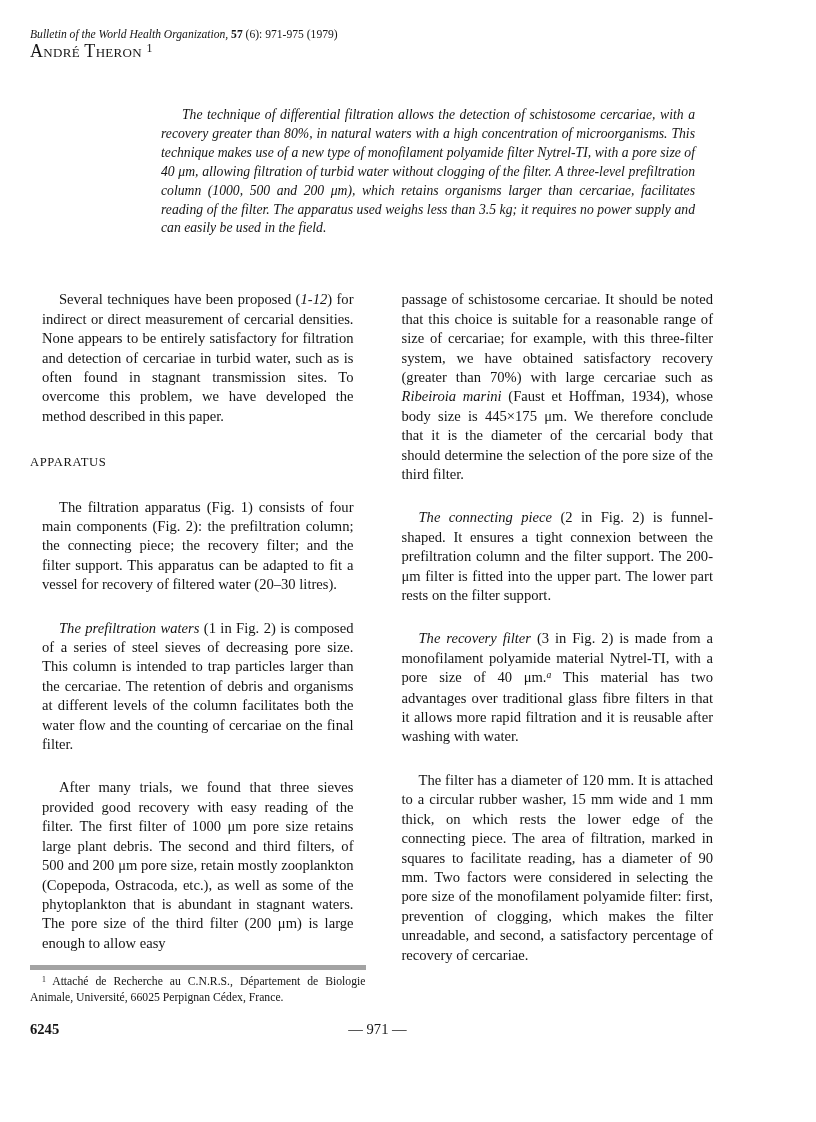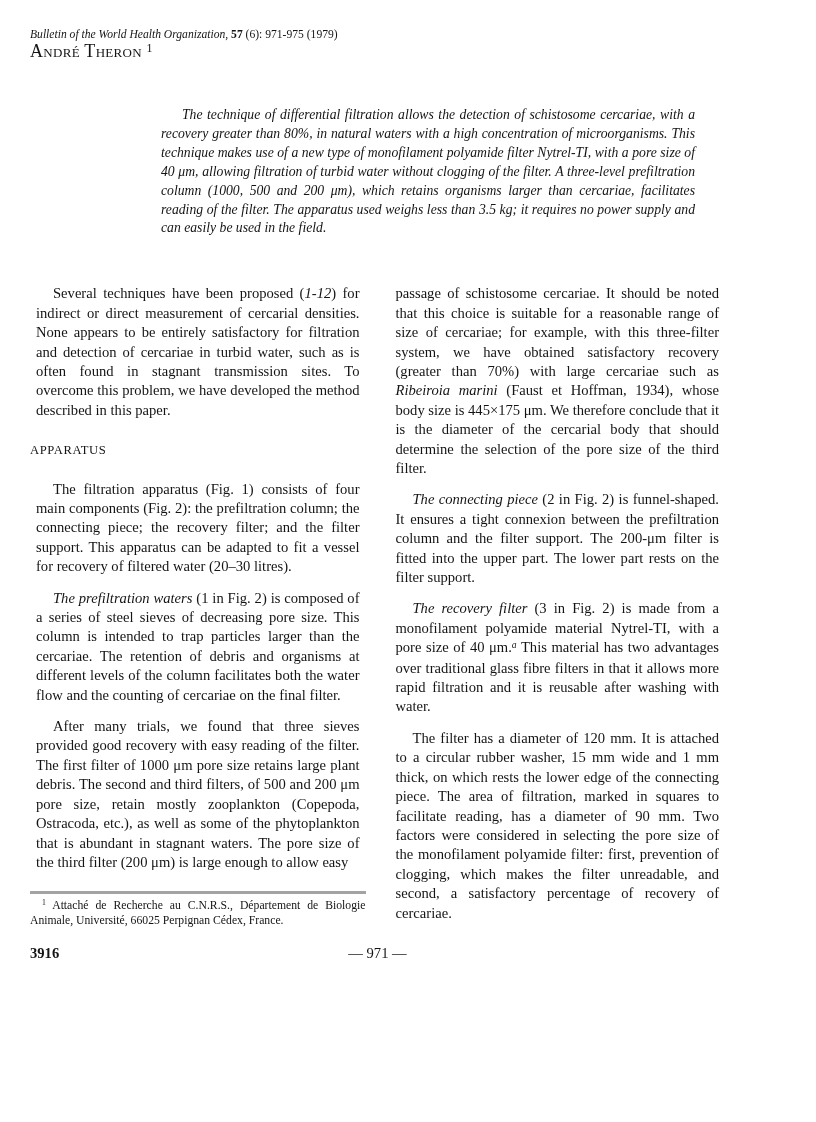--- a/index.html
+++ b/index.html
@@ -24,29 +24,29 @@
     margin: 44px 30px 0 131px;
     font-style: italic; font-size: 13.7px; line-height: 1.38;
     text-align: justify; text-indent: 21px;
   }
   .columns { display: flex; gap: 24px; margin-top: 40px; }
   .col {
     flex: 1; display: flex; flex-direction: column;
     font-size: 14.6px; line-height: 19.4px; text-align: justify;
     min-height: 586px;
   }
-  .para { margin: 6px; text-indent: 17px; }
+  .para { margin: 12px; text-indent: 17px; }
   .para.noindent { text-indent: 0; }
   .section-heading {
     font-weight: 400; font-size: 12.6px; 
     letter-spacing: 0.6px; margin: 15px 0 13px 0;
   }
   .footnote {
     margin-top: auto; font-size: 11.7px; line-height: 14.6px;
-    text-align: justify; border-top: 3px solid #a3a3a3;
+    text-align: justify; border-top: 5px solid #a3a3a3;
     padding-top: 5px; text-indent: 12px;
   }
   .footer { display: flex; align-items: baseline; margin-top: 16px; font-size: 14.6px; }
   .footer-left { flex: 1; font-weight: 700; }
   .footer-center { flex: 1; text-align: center; }
   .footer-right { flex: 1; }
 </style>
 </head>
 <body>
 
@@ -73,18 +73,18 @@
     <div class="col">
       <p class="para noindent"><span>passage of schistosome cercariae. It should be noted that this choice is suitable for a reasonable range of size of cercariae; for example, with this three-filter system, we have obtained satisfactory recovery (greater than 70%) with large cercariae such as </span><span class="rt-i">Ribeiroia marini</span><span> (Faust et Hoffman, 1934), whose body size is 445×175 μm. We therefore conclude that it is the diameter of the cercarial body that should determine the selection of the pore size of the third filter.</span></p>
       <p class="para"><span class="rt-i">The connecting piece</span><span> (2 in Fig. 2) is funnel-shaped. It ensures a tight connexion between the prefiltration column and the filter support. The 200-μm filter is fitted into the upper part. The lower part rests on the filter support.</span></p>
       <p class="para"><span class="rt-i">The recovery filter</span><span> (3 in Fig. 2) is made from a monofilament polyamide material Nytrel-TI, with a pore size of 40 μm.</span><span class="rt-sup rt-i">a</span><span> This material has two advantages over traditional glass fibre filters in that it allows more rapid filtration and it is reusable after washing with water.</span></p>
       <p class="para"><span>The filter has a diameter of 120 mm. It is attached to a circular rubber washer, 15 mm wide and 1 mm thick, on which rests the lower edge of the connecting piece. The area of filtration, marked in squares to facilitate reading, has a diameter of 90 mm. Two factors were considered in selecting the pore size of the monofilament polyamide filter: first, prevention of clogging, which makes the filter unreadable, and second, a satisfactory percentage of recovery of cercariae.</span></p>
     </div>
 
   </div>
 
   <div class="footer">
-    <span class="footer-left">3916</span>
+    <span class="footer-left">6245</span>
     <span class="footer-center">— 971 —</span>
     <span class="footer-right"></span>
   </div>
 
 </div>
 
 </body></html>

